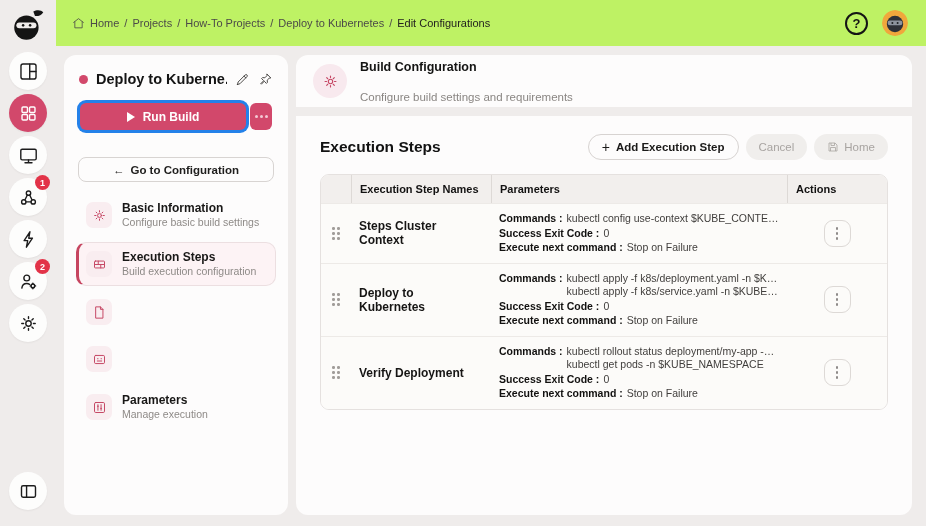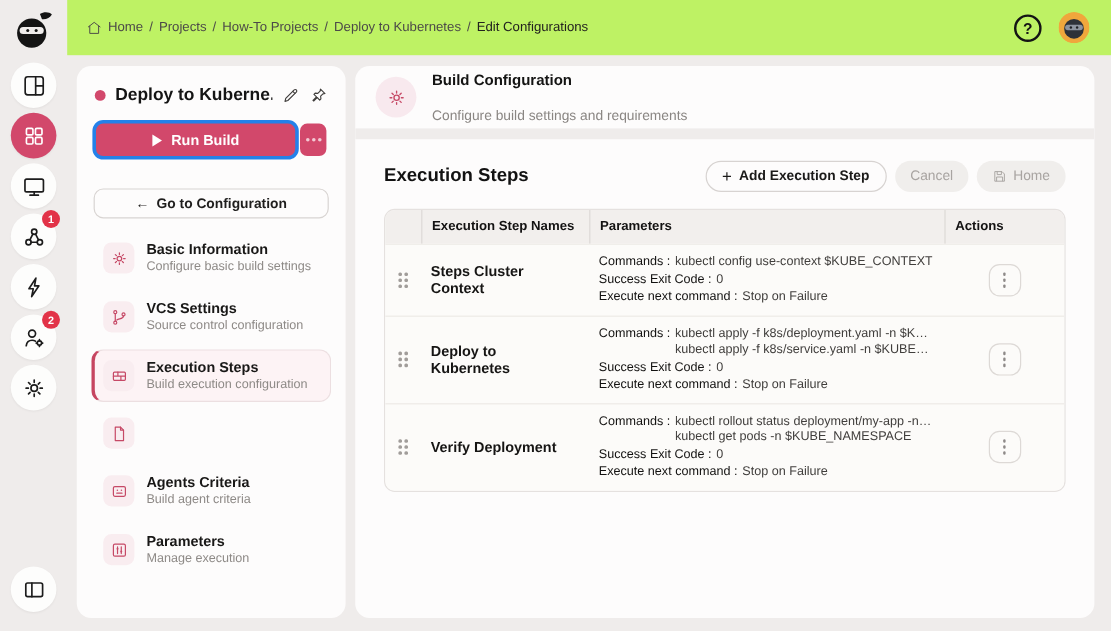--- a/index.html
+++ b/index.html
@@ -86,21 +86,21 @@
   .c-drag{width:30px;flex:none;display:flex;align-items:center;justify-content:center;padding:0!important}
   .c-name{width:140px;flex:none}
   .c-params{flex:1;min-width:0}
   .c-actions{width:100px;flex:none;justify-content:flex-start}
   .t-row{display:flex;border-top:1px solid #edeae7;background:#fcfbf9;padding:8px 0}
   .t-row .c-name{display:flex;align-items:center;padding:0 8px;font-size:12px;font-weight:bold;color:#161514}
   .t-row .c-params{display:flex;flex-direction:column;justify-content:center;gap:1px;padding:0 8px;
     font-size:10.5px;line-height:13.5px;color:#403e3c}
   .t-row .c-actions{display:flex;align-items:center;justify-content:center}
   .p-line{display:flex;gap:4px}
-  .p-label{font-weight:normal;color:#121110;white-space:nowrap}
+  .p-label{font-weight:bold;color:#121110;white-space:nowrap}
   .p-val{white-space:nowrap;overflow:hidden;text-overflow:ellipsis}
   .cmds{display:flex;flex-direction:column;min-width:0}
   .drag{display:grid;grid-template-columns:repeat(2,2.5px);gap:2.5px;cursor:grab}
   .drag i{width:2.5px;height:2.5px;border-radius:50%;background:#a19d9a;display:block}
   .kebab{width:27px;height:27px;border:1px solid #ddd9d6;border-radius:9px;background:#fcfbf9;display:flex;flex-direction:column;
     align-items:center;justify-content:center;gap:2.5px;cursor:pointer}
   .kebab i{width:2.5px;height:2.5px;border-radius:50%;background:#8e8a88;display:block}
 </style>
 </head>
 <body>
@@ -253,34 +253,20 @@
                   <circle cx="12" cy="12" r="3.1"></circle>
                   <path d="M12 4.3v2.1M12 17.6v2.1M4.3 12h2.1M17.6 12h2.1M6.6 6.6l1.5 1.5M15.9 15.9l1.5 1.5M17.4 6.6l-1.5 1.5M8.1 15.9l-1.5 1.5"></path>
                 </svg>
             </span>
             <div>
               <div class="nav-title">Basic Information</div>
               <div class="nav-sub">Configure basic build settings</div>
             </div>
           </div>
 
-          <div class="nav-item">
-            <span class="tile">
-              <svg viewBox="0 0 24 24">
-                  <circle cx="6.5" cy="5" r="2"></circle>
-                  <circle cx="6.5" cy="19" r="2"></circle>
-                  <circle cx="17.5" cy="8" r="2"></circle>
-                  <path d="M6.5 7v10M17.5 10c0 4-6 3.5-9 5.5"></path>
-                </svg>
-            </span>
-            <div>
-              <div class="nav-title">VCS Settings</div>
-              <div class="nav-sub">Source control configuration</div>
-            </div>
-          </div>
 
           <div class="nav-item selected">
             <span class="tile">
               <svg viewBox="0 0 24 24">
                   <rect x="4" y="6.5" width="16" height="11" rx="1.4"></rect>
                   <path d="M4 12h16M10 6.5V12M14 12v5.5"></path>
                 </svg>
             </span>
             <div>
               <div class="nav-title">Execution Steps</div>
@@ -299,24 +285,20 @@
 
           <div class="nav-item">
             <span class="tile">
               <svg viewBox="0 0 24 24">
                   <rect x="4" y="5.5" width="16" height="13" rx="2"></rect>
                   <circle cx="9.3" cy="10.6" r="1" fill="currentColor" stroke="none"></circle>
                   <circle cx="14.7" cy="10.6" r="1" fill="currentColor" stroke="none"></circle>
                   <path d="M8.5 14.4h7"></path>
                 </svg>
             </span>
-            <div>
-              <div class="nav-title">Agents Criteria</div>
-              <div class="nav-sub">Build agent criteria</div>
-            </div>
           </div>
 
           <div class="nav-item">
             <span class="tile">
               <svg viewBox="0 0 24 24">
                   <rect x="4" y="4" width="16" height="16" rx="2"></rect>
                   <path d="M9.5 7.5v9M14.5 7.5v9"></path>
                   <circle cx="9.5" cy="10" r="1.3" fill="currentColor" stroke="none"></circle>
                   <circle cx="14.5" cy="13.6" r="1.3" fill="currentColor" stroke="none"></circle>
                 </svg>

